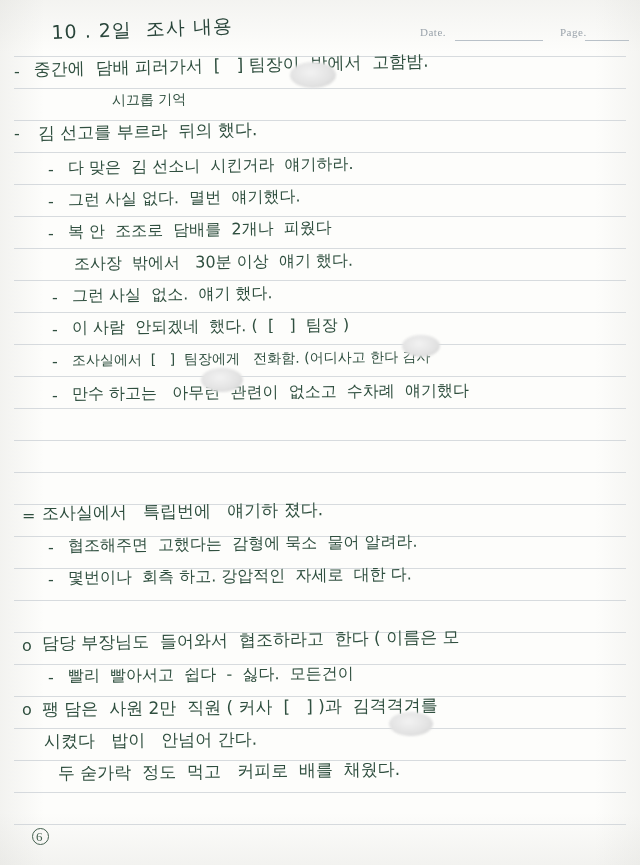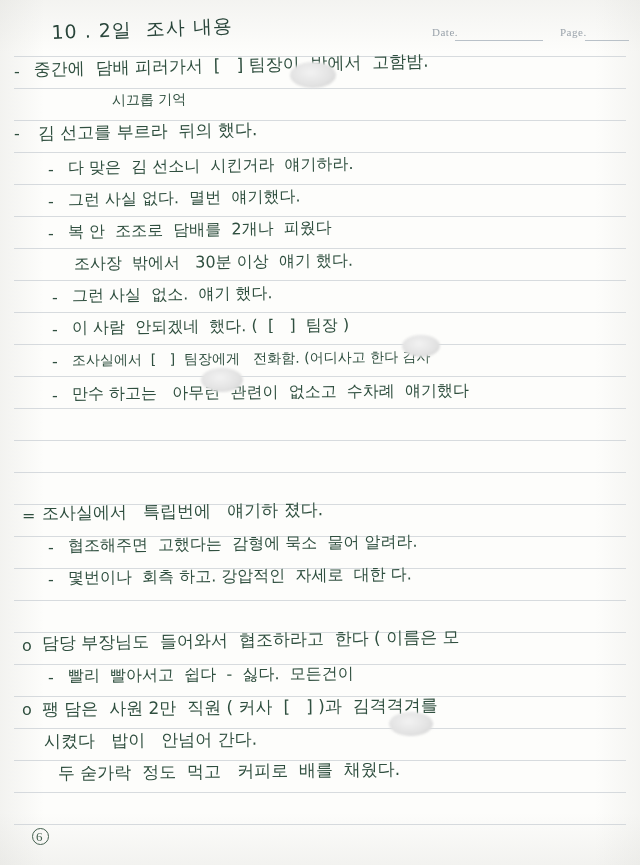--- a/index.html
+++ b/index.html
@@ -120,21 +120,21 @@
   <div class="rule" style="top:568px"></div>
   <div class="rule" style="top:600px"></div>
   <div class="rule" style="top:632px"></div>
   <div class="rule" style="top:664px"></div>
   <div class="rule" style="top:696px"></div>
   <div class="rule" style="top:728px"></div>
   <div class="rule" style="top:760px"></div>
   <div class="rule" style="top:792px"></div>
   <div class="rule" style="top:824px"></div>
 
-  <div class="hdr-label" style="left:432px; top:26px">Date.</div>
+  <div class="hdr-label" style="left:420px; top:26px">Date.</div>
   <div class="hdr-underline" style="left:455px; top:40px; width:88px"></div>
   <div class="hdr-label" style="left:560px; top:26px">Page.</div>
   <div class="hdr-underline" style="left:585px; top:40px; width:44px"></div>
 
   <div class="hw title ink-dark" style="left:52px; top:20px; transform: rotate(-2.2deg);">10 . 2일  조사 내용</div>
 
   <div class="bullet" style="left:14px; top:62px">-</div>
   <div class="hw l1" style="left:34px; top:58px; transform: rotate(-1.2deg);">중간에  담배 피러가서  [   ] 팀장이  밖에서  고함밤.</div>
 
   <div class="hw small" style="left:112px; top:92px; transform: rotate(-1deg);">시끄롭 기억</div>

